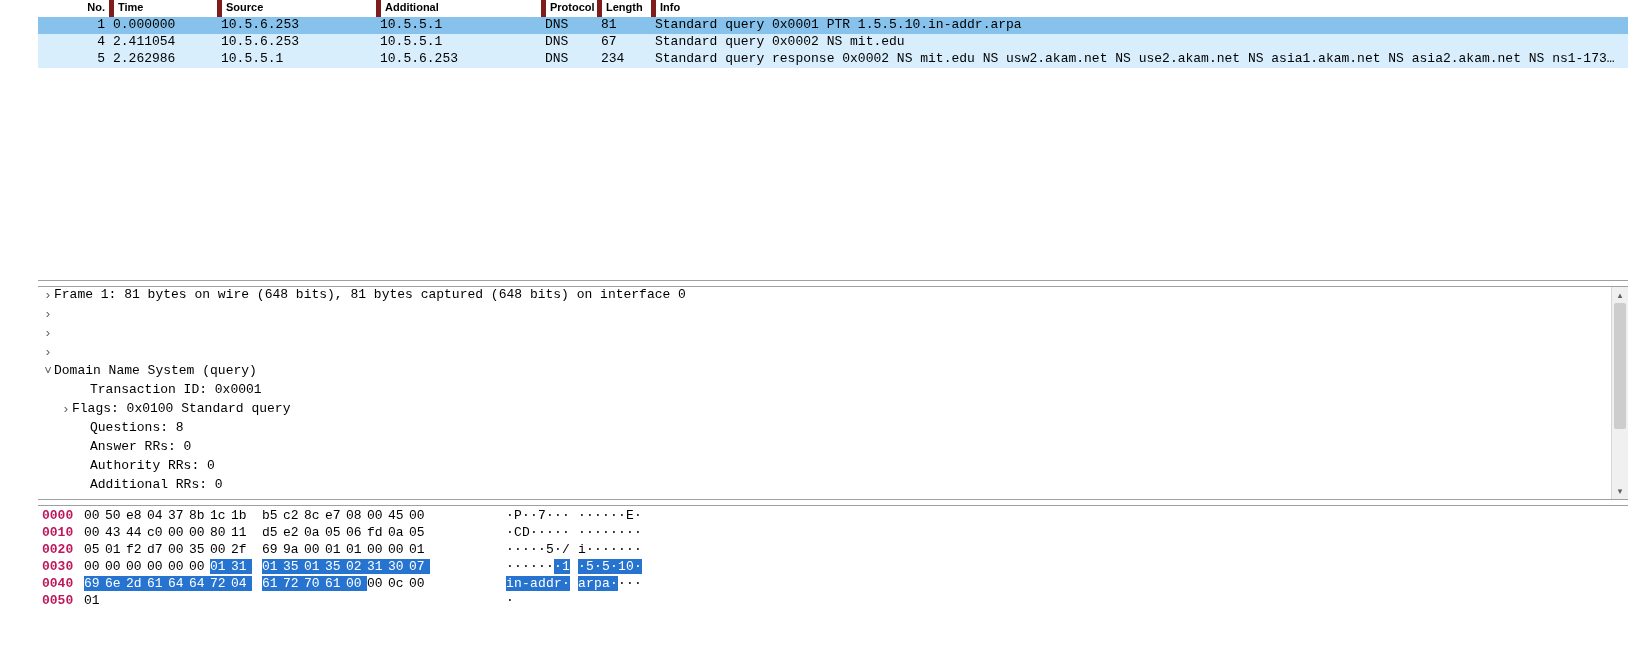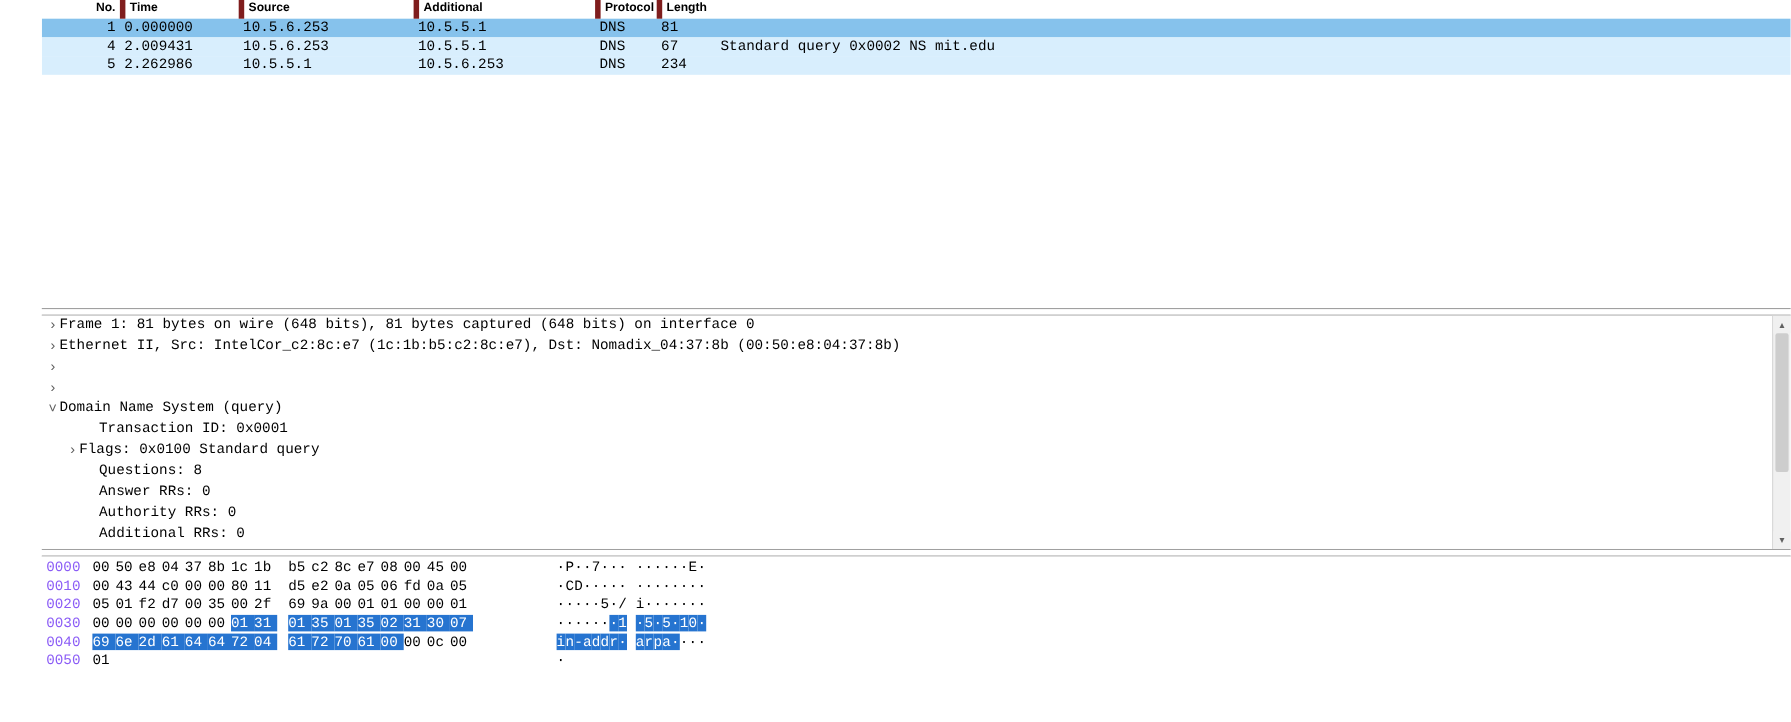--- a/index.html
+++ b/index.html
@@ -147,22 +147,23 @@
     overflow: hidden;
     padding-top: 2px;
   }
   .hex-line {
     display: flex;
     height: 17px;
     white-space: pre;
   }
   .hex-offset {
     width: 42px;
-    color: #8b5cf6;
+    color: #be185d;
     padding-left: 4px;
+    font-weight: bold;
   }
   .hex-bytes {
     width: 392px;
     position: relative;
   }
   .hex-bytes .byte { display:inline-block; width:21px; text-align:left; }
   .hex-bytes .byte.gap { margin-left: 10px; }
   .hex-ascii {
     padding-left: 30px;
     position: relative;
@@ -180,61 +181,63 @@
 <div class="page">
 
   <div class="packet-list-pane">
     <div class="packet-list-header">
       <div class="col col-no">No.</div>
       <div class="col col-time">Time</div>
       <div class="col col-src">Source</div>
       <div class="col col-dst">Additional</div>
       <div class="col col-prot">Protocol</div>
       <div class="col col-len">Length</div>
+      <div class="col col-info">Info</div>
     </div>
     <div class="packet-list-rows" id="packet-rows">
         <div class="packet-row selected">
           <div class="cell col-no">1</div>
           <div class="cell col-time">0.000000</div>
           <div class="cell col-src">10.5.6.253</div>
           <div class="cell col-dst">10.5.5.1</div>
           <div class="cell col-prot">DNS</div>
           <div class="cell col-len">81</div>
+          <div class="cell col-info">Standard query 0x0001 PTR 1.5.5.10.in-addr.arpa</div>
         </div>
         <div class="packet-row dns-even">
           <div class="cell col-no">4</div>
-          <div class="cell col-time">2.009431</div>
+          <div class="cell col-time">2.411054</div>
           <div class="cell col-src">10.5.6.253</div>
           <div class="cell col-dst">10.5.5.1</div>
           <div class="cell col-prot">DNS</div>
           <div class="cell col-len">67</div>
           <div class="cell col-info">Standard query 0x0002 NS mit.edu</div>
         </div>
         <div class="packet-row dns-even">
           <div class="cell col-no">5</div>
           <div class="cell col-time">2.262986</div>
           <div class="cell col-src">10.5.5.1</div>
           <div class="cell col-dst">10.5.6.253</div>
           <div class="cell col-prot">DNS</div>
           <div class="cell col-len">234</div>
+          <div class="cell col-info">Standard query response 0x0002 NS mit.edu NS usw2.akam.net NS use2.akam.net NS asia1.akam.net NS asia2.akam.net NS ns1-173…</div>
         </div>
       </div>
   </div>
 
   <div class="splitter"></div>
 
   <div class="details-pane">
     <div id="details-tree">
         <div class="tree-line">
           <span class="tw">›</span>
           <span> Frame 1: 81 bytes on wire (648 bits), 81 bytes captured (648 bits) on interface 0</span>
         </div>
         <div class="tree-line">
           <span class="tw">›</span>
-          <span> Ethernet II, Src: IntelCor_c2:8c:e7 (1c:1b:b5:c2:8c:e7), Dst: Nomadix_04:37:8b (00:50:e8:04:37:8b)</span>
         </div>
         <div class="tree-line">
           <span class="tw">›</span>
         </div>
         <div class="tree-line">
           <span class="tw">›</span>
         </div>
         <div class="tree-line">
           <span class="tw">˅</span>
           <span> Domain Name System (query)</span>

